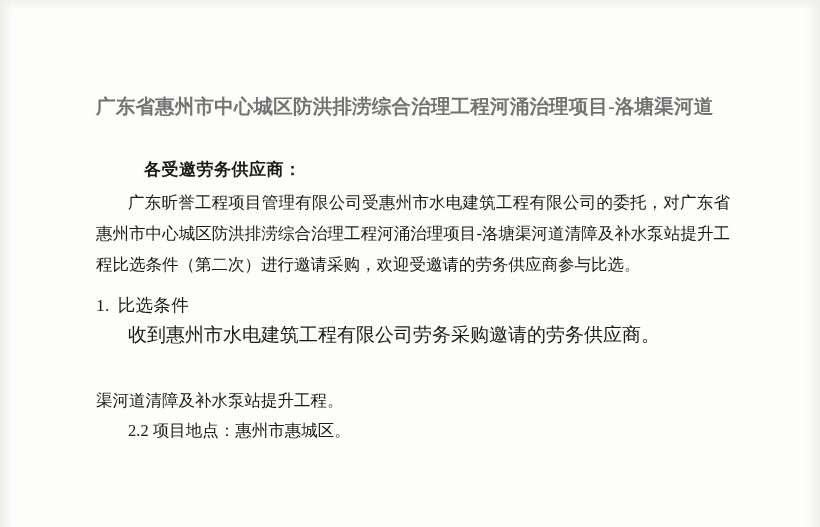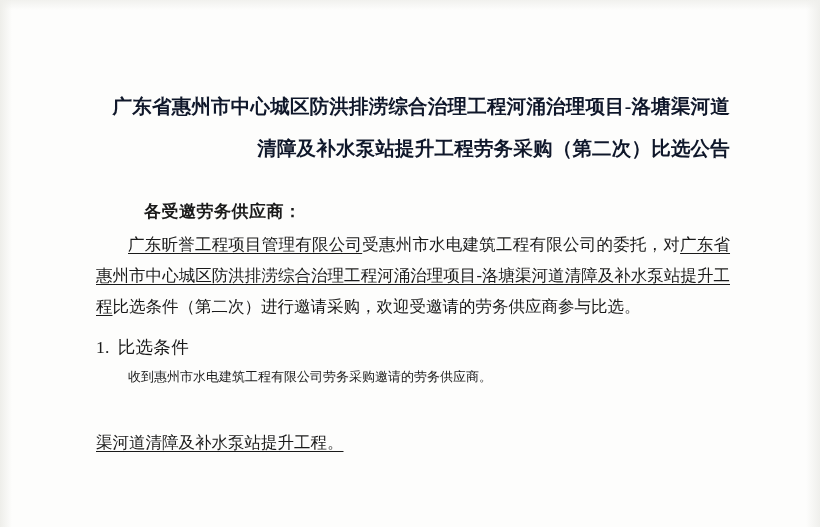--- a/index.html
+++ b/index.html
@@ -22,26 +22,26 @@
     padding: 0;
     box-sizing: border-box;
   }
   .doc-body {
     position: absolute;
     left: 96px;
     top: 86px;
     width: 634px;
   }
   .doc-title {
-    text-align: right;
+    text-align: left;
     font-weight: bold;
     font-size: 19.5px;
     line-height: 42px;
     letter-spacing: 0.2px;
-    color: #0f172a;
+    color: #737373;
   }
   .doc-title .line2 {
     display: block;
   }
   .salutation {
     margin-top: 30px;
     font-weight: bold;
     font-size: 17px;
     letter-spacing: 0.5px;
     margin-left: 48px;
@@ -50,39 +50,38 @@
     font-size: 16.5px;
     line-height: 31px;
     text-align: justify;
     text-justify: inter-ideograph;
   }
   .intro {
     margin-top: 6px;
     text-indent: 32px;
   }
   .u {
-    text-decoration: underline;
     text-underline-offset: 3px;
   }
   .section-head {
     font-weight: normal;
     font-size: 17.5px;
     margin-top: 10px;
     line-height: 30px;
     letter-spacing: 0.3px;
   }
   .section-head .num {
     display: inline-block;
     margin-right: 8px;
   }
   .section-head.tight .num {
     margin-right: 0;
   }
   .sub-para {
-    font-size: 13px;
+    font-size: 19px;
     line-height: 30px;
     text-indent: 32px;
     text-align: justify;
   }
   .sub-item {
     font-size: 16.5px;
     line-height: 30px;
     text-indent: 32px;
     text-align: justify;
   }
@@ -115,34 +114,37 @@
 
 <div class="page">
   <div class="scan-edge-top"></div>
   <div class="scan-edge-left"></div>
   <div class="scan-edge-right"></div>
 
   <div class="doc-body">
 
     <div class="doc-title">
       <span class="line1">广东省惠州市中心城区防洪排涝综合治理工程河涌治理项目-洛塘渠河道</span>
-      <span class="line2">清障及补水泵站提升工程劳务采购（第二次）比选公告</span>
     </div>
 
     <div class="salutation">各受邀劳务供应商：</div>
 
     <div class="para intro">
       <span class="u">广东昕誉工程项目管理有限公司</span><span>受惠州市水电建筑工程有限公司的委托，对</span><span class="u">广东省惠州市中心城区防洪排涝综合治理工程河涌治理项目-洛塘渠河道清障及补水泵站提升工程</span><span>比选条件（第二次）进行邀请采购，欢迎受邀请的劳务供应商参与比选。</span>
     </div>
 
     <div class="section-head">
       <span class="num">1.</span><span>比选条件</span>
     </div>
     <div class="sub-para">收到惠州市水电建筑工程有限公司劳务采购邀请的劳务供应商。</div>
 
 
     <div class="sub-item cont">
       <span class="u">渠河道清障及补水泵站提升工程。</span>
     </div>
 
+    <div class="sub-item">
+      <span>2.2</span>
+      <span class="label">项目地点：</span><span class="u">惠州市惠城区。</span>
+    </div>
 
   </div>
 </div>
 
 </body></html>

